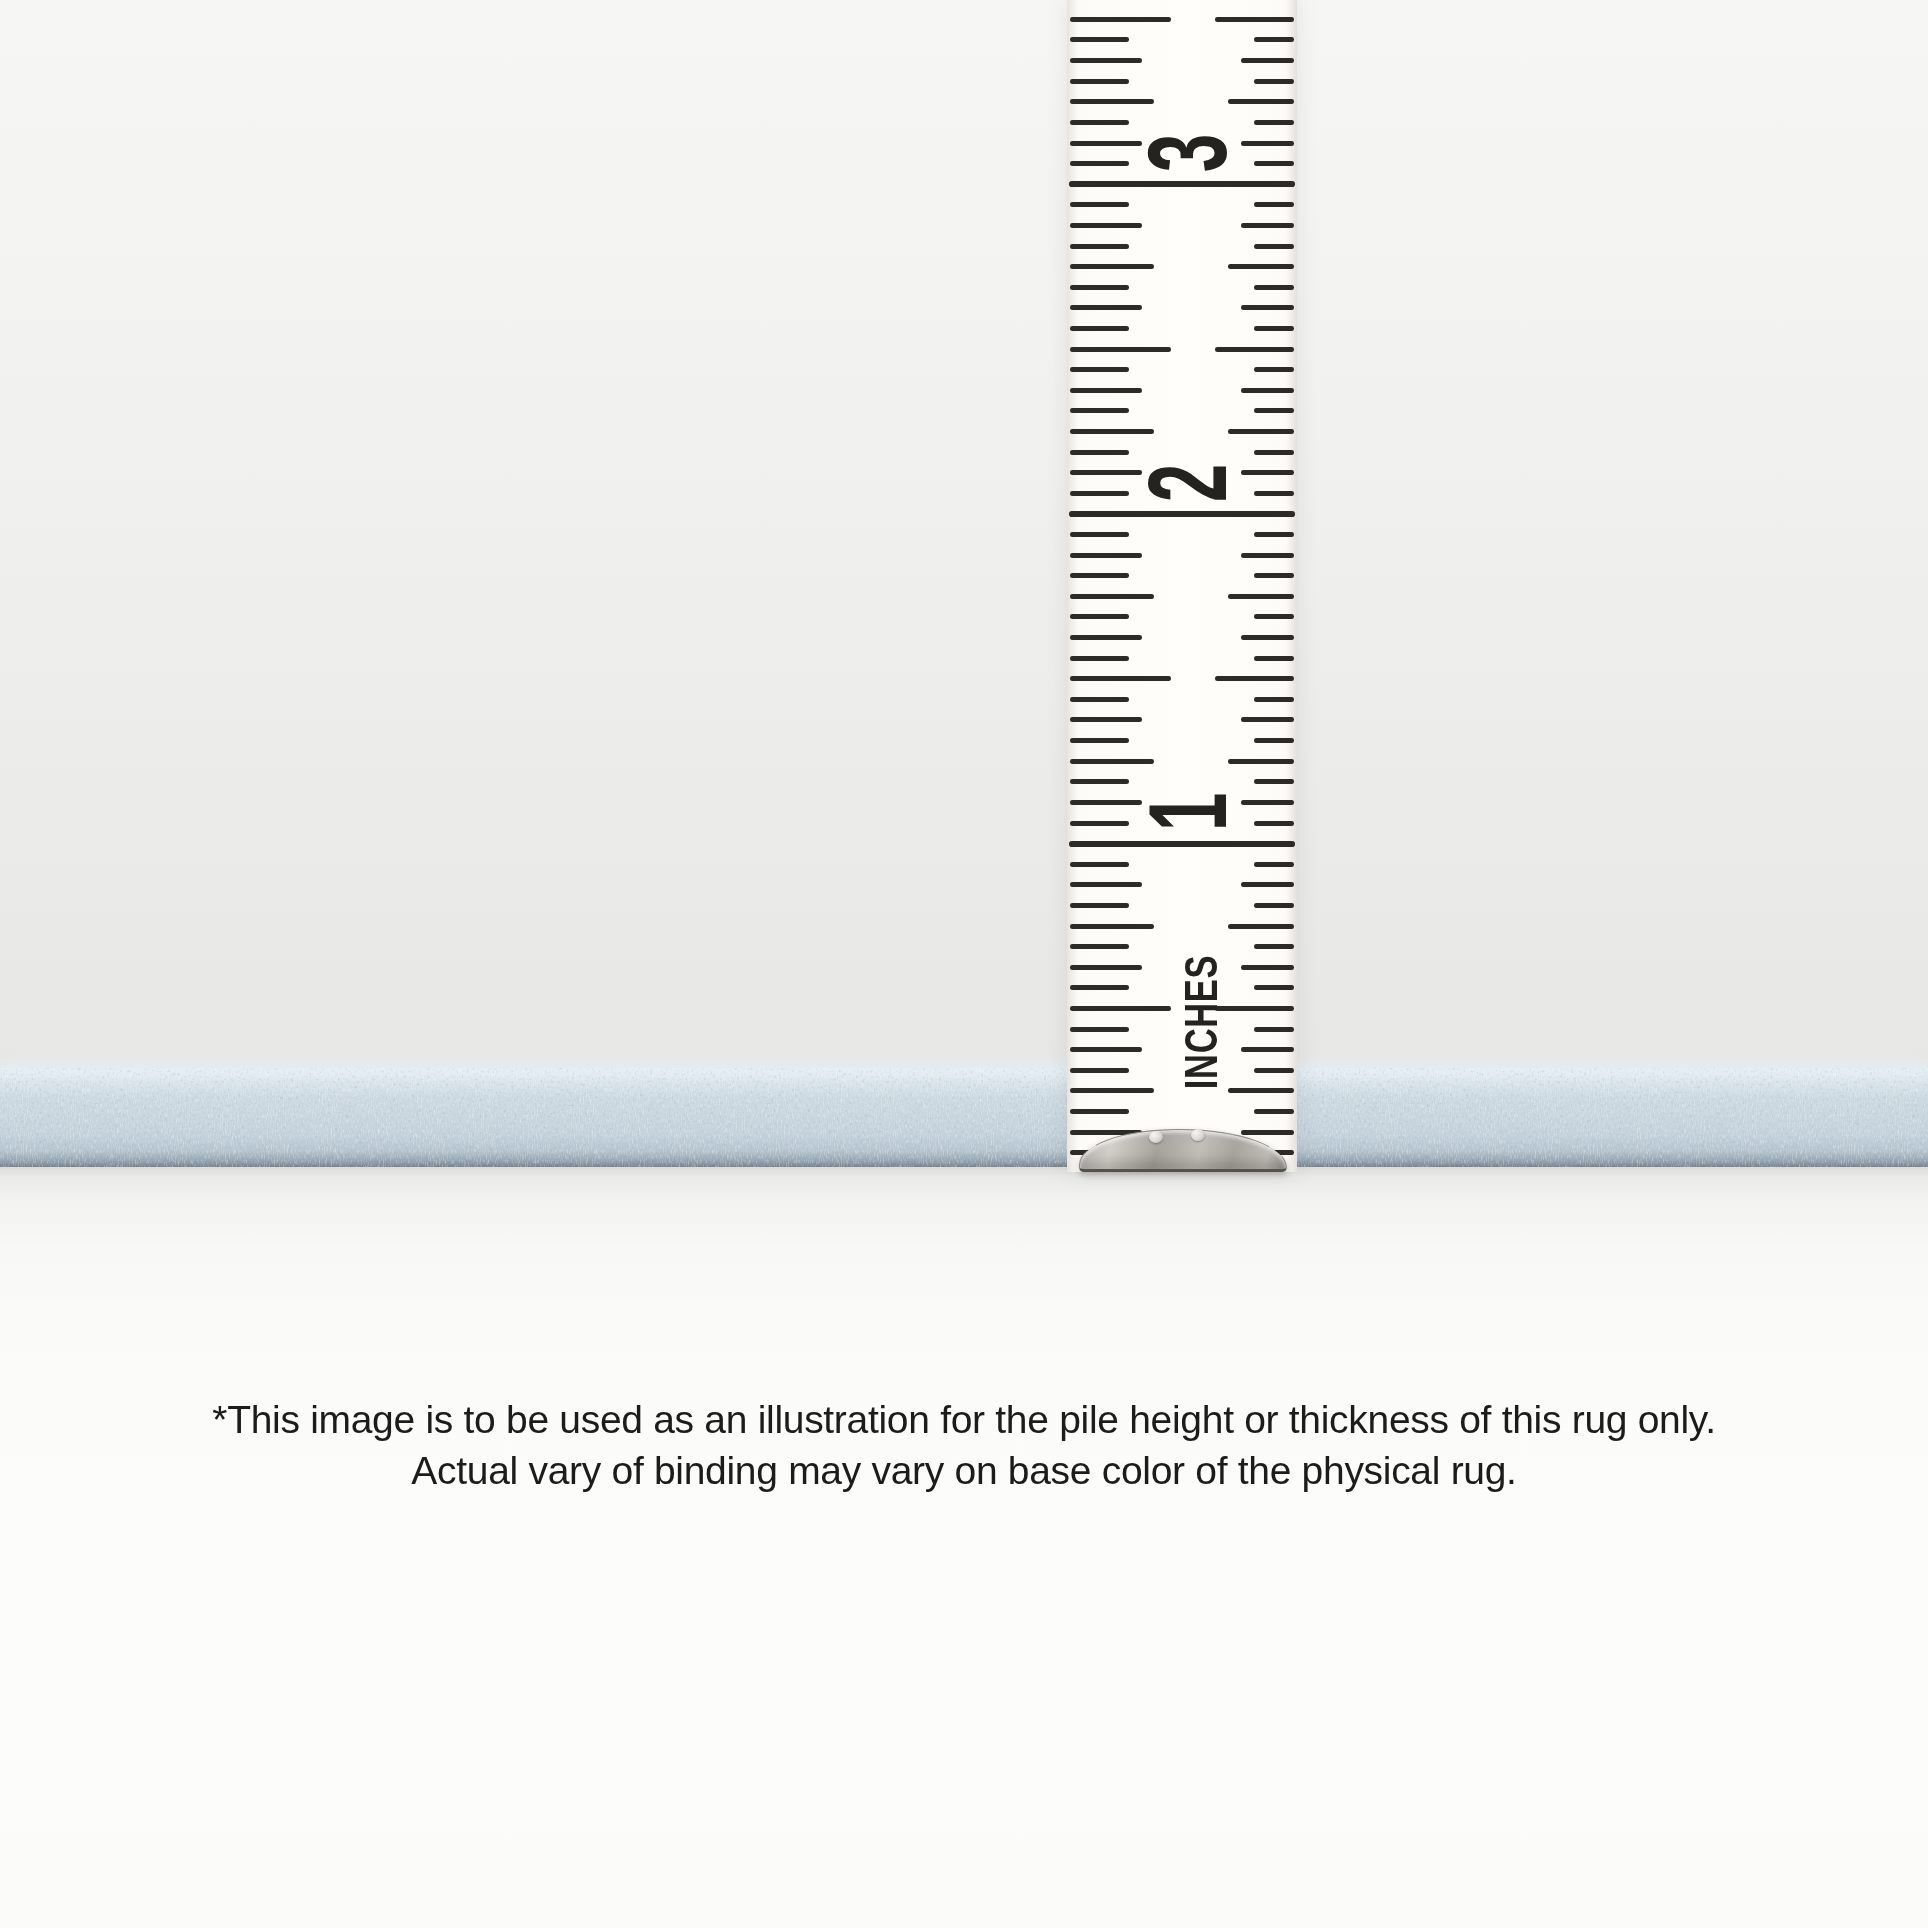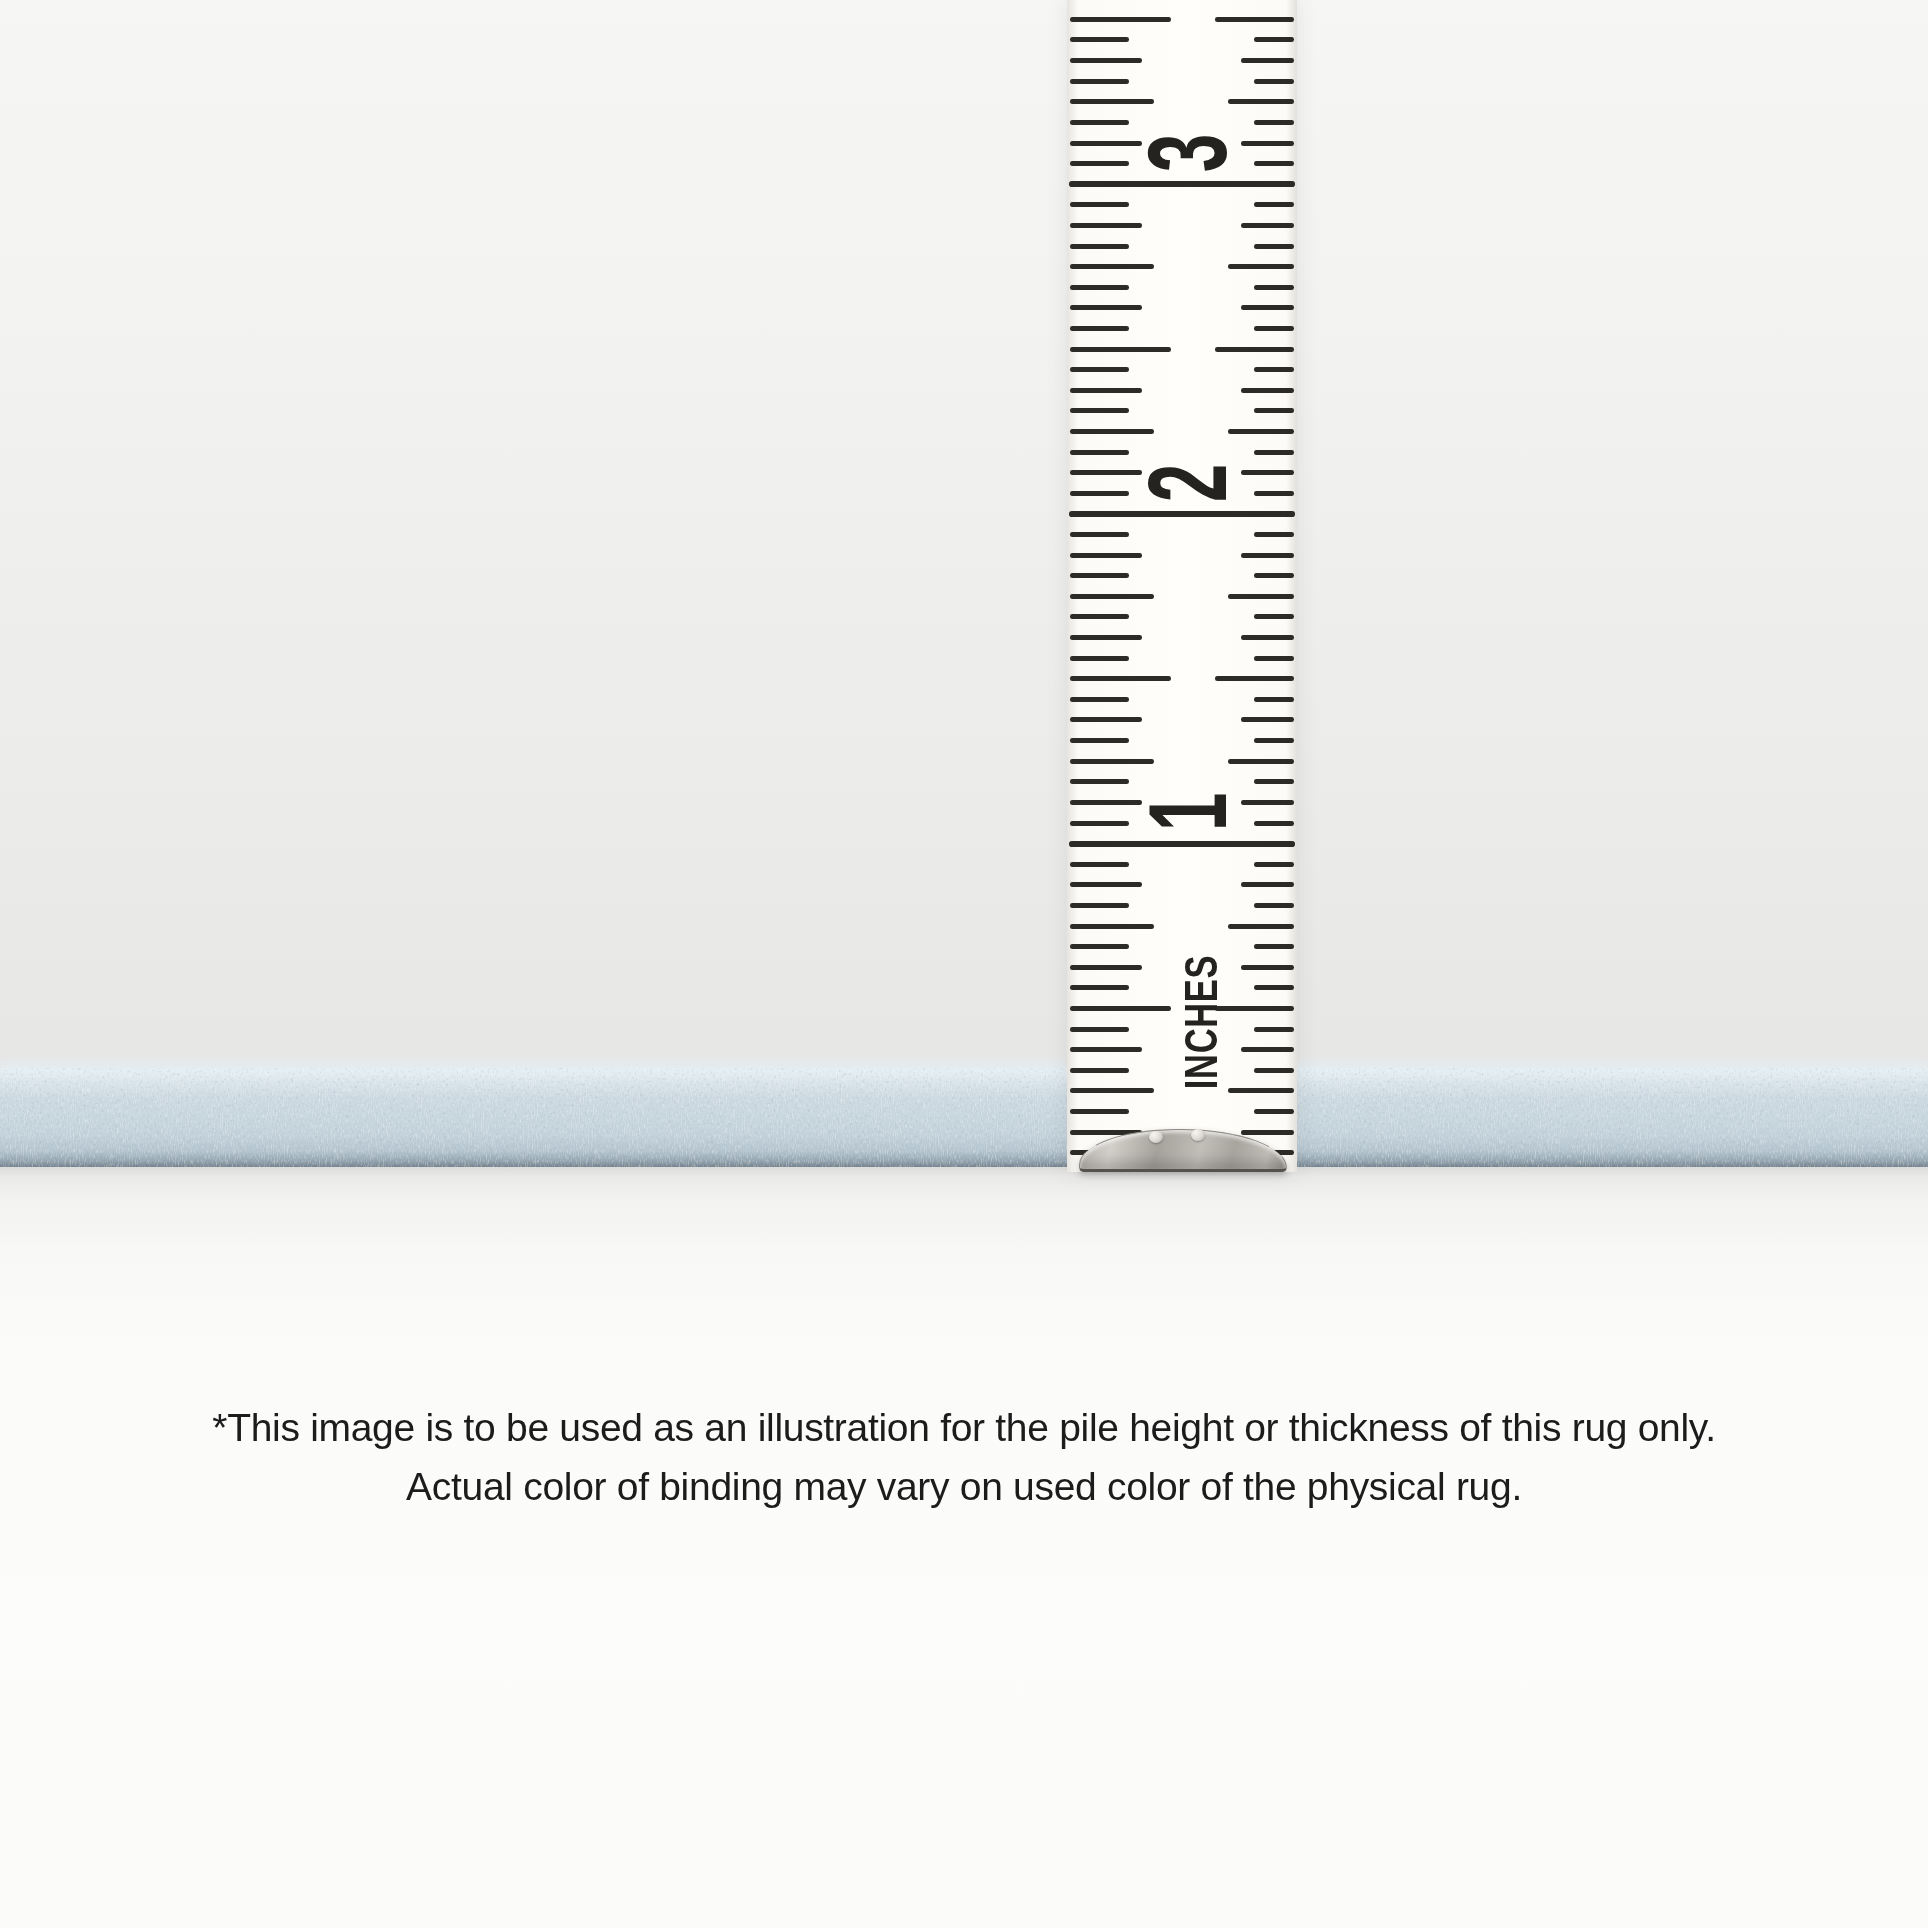--- a/index.html
+++ b/index.html
@@ -79,21 +79,21 @@
     box-shadow:0 0.9px 1.8px rgba(0,0,0,.3);
   }
   .rivet.r1{left:69px;top:0.9px;}
   .rivet.r2{left:111px;top:-0.9px;}
   .caption{
     position:absolute;left:0;top:1394px;width:1928px;
     text-align:center;color:var(--text);
     font:400 39px/51px "Liberation Sans",sans-serif;
     letter-spacing:-0.3px;
   }
-  .caption p{margin:8px;}
+  .caption p{margin:0;}
 </style>
 </head>
 <body>
 
 <div class="backdrop"></div>
 
 <div class="rug">
   <svg class="rug-noise" width="1928" height="99" preserveAspectRatio="none" aria-hidden="true" viewBox="0 0 2100 108">
     <defs>
       <filter id="speckle" x="0" y="0" width="100%" height="100%">
@@ -231,15 +231,15 @@
     </div>
   <div class="ruler-unit">INCHES</div>
   <div class="clip">
     <span class="rivet r1"></span>
     <span class="rivet r2"></span>
   </div>
 </div>
 
 <div class="caption">
   <p>*This image is to be used as an illustration for the pile height or thickness of this rug only.</p>
-  <p>Actual color of binding may vary on used color of the physical rug.</p>
+  <p>Actual vary of binding may vary on base color of the physical rug.</p>
 </div>
 
 
 </body></html>

